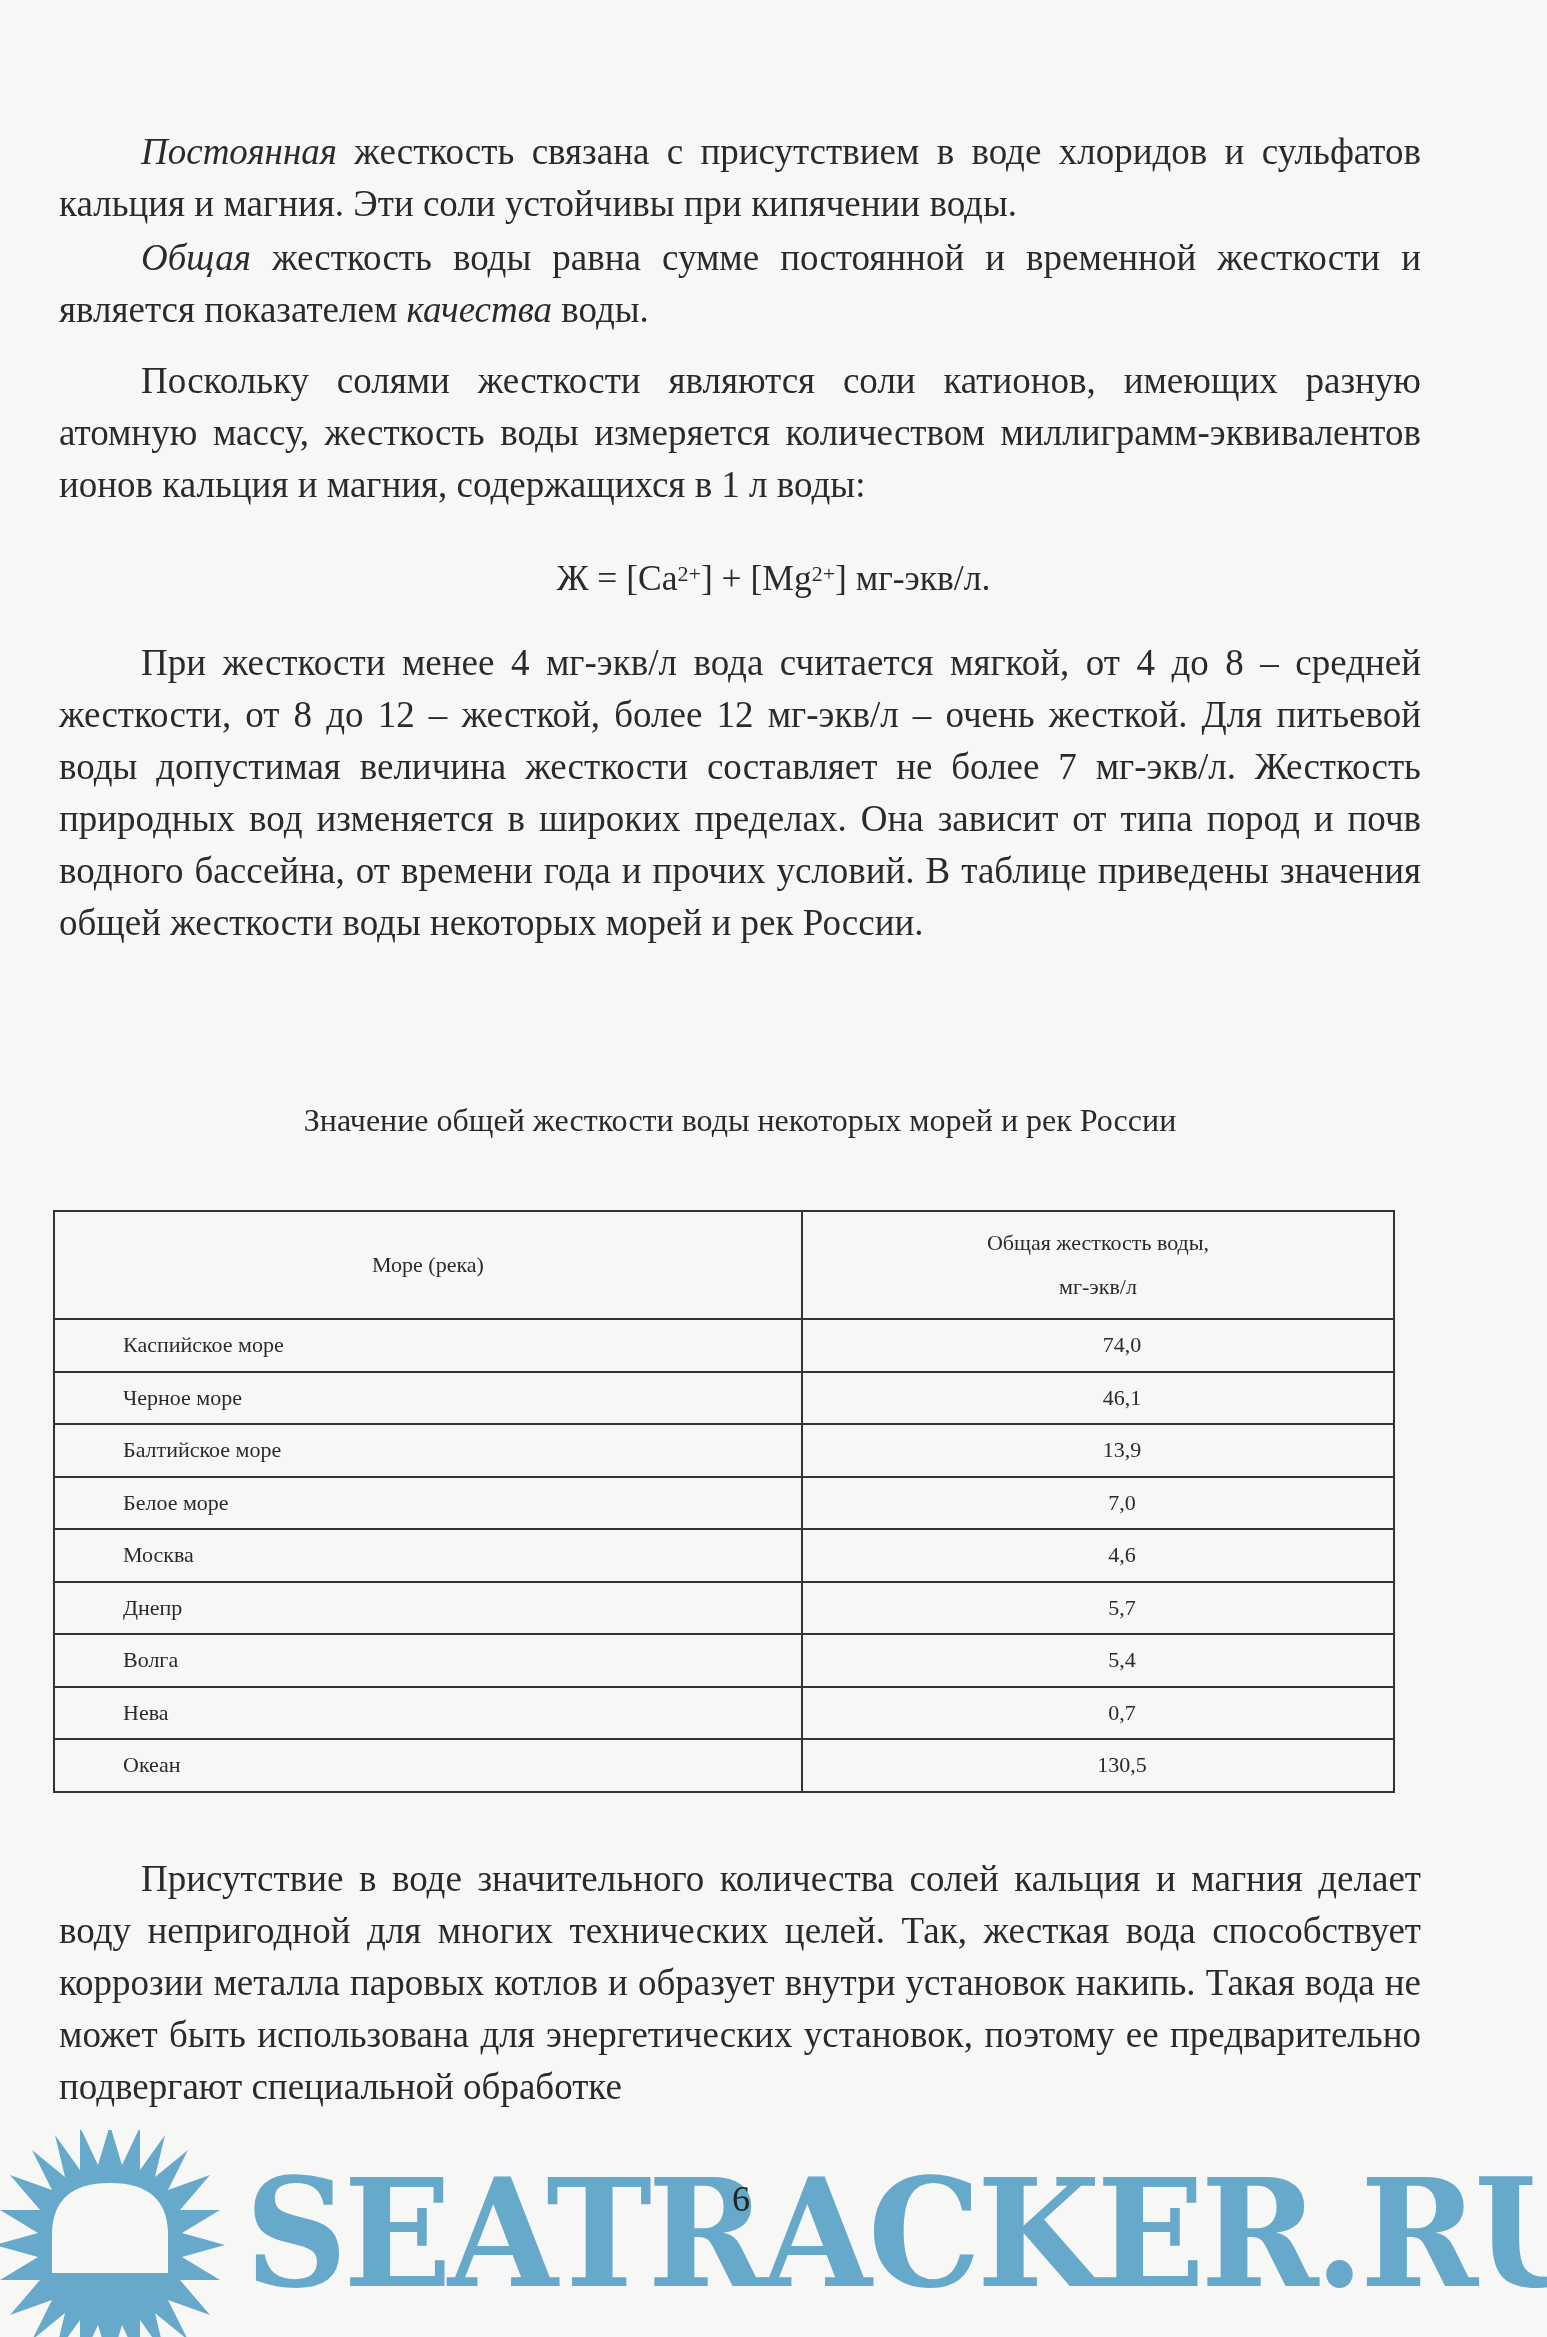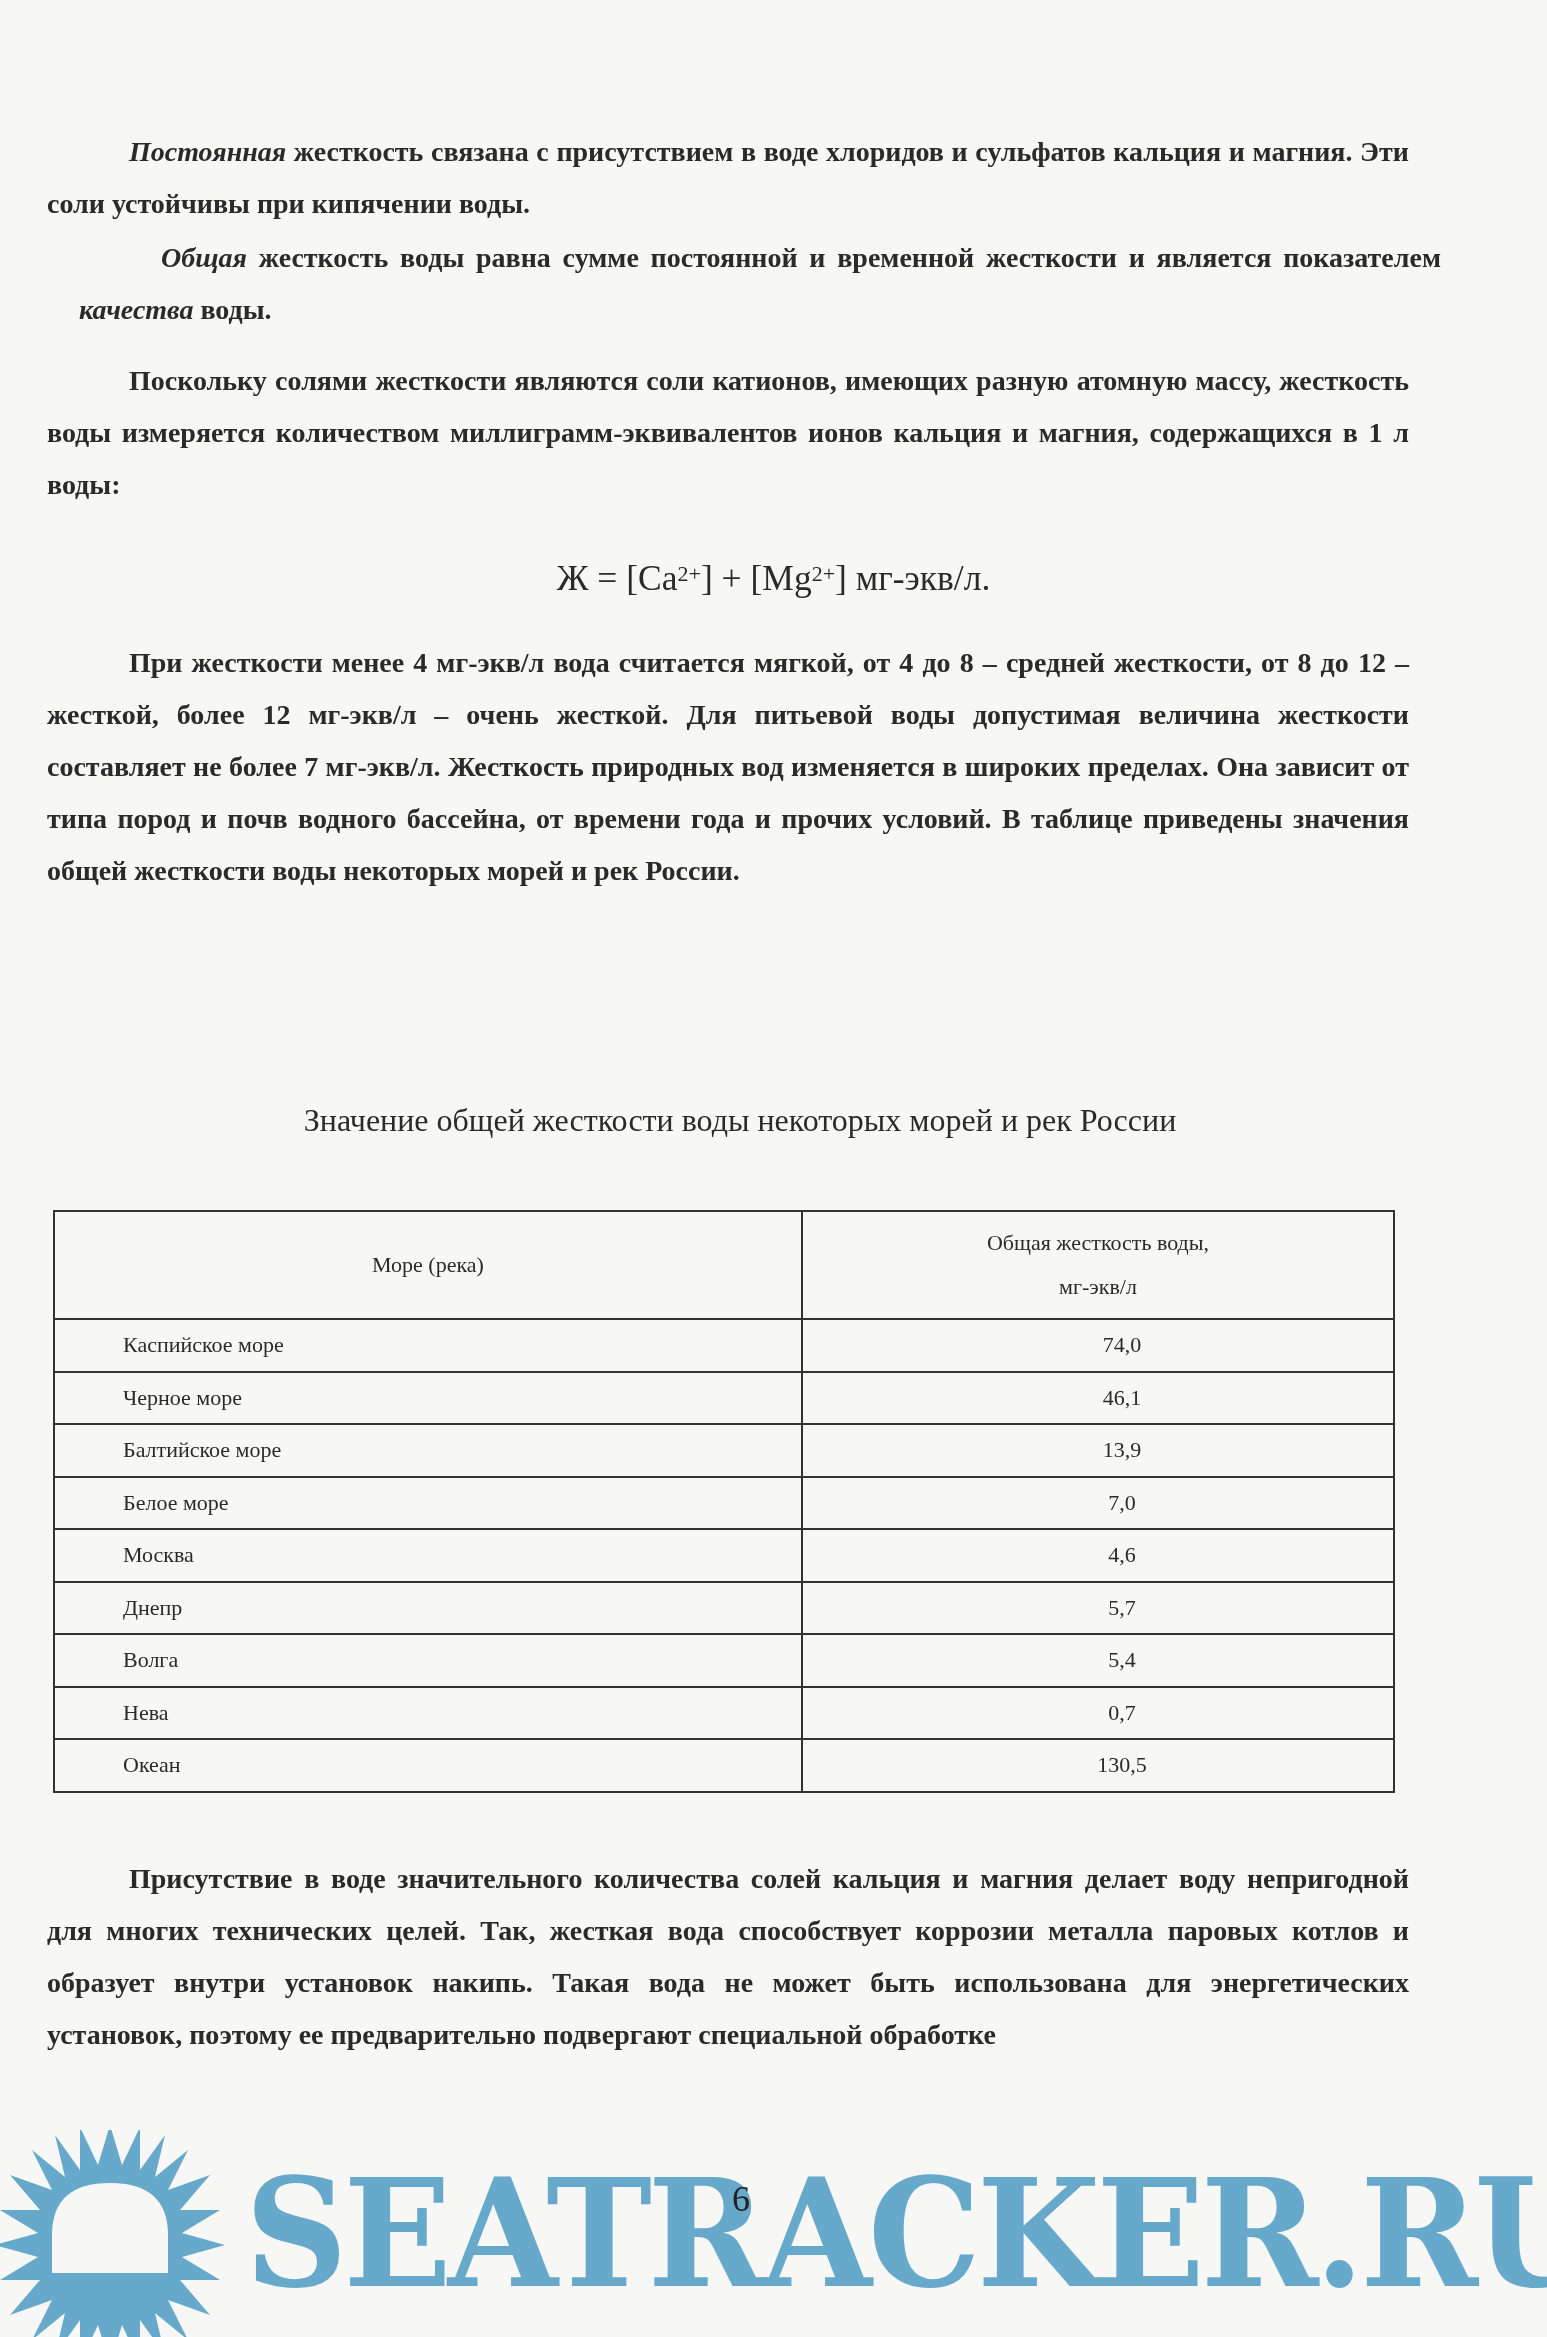--- a/index.html
+++ b/index.html
@@ -4,24 +4,23 @@
 <style>
   html, body { margin: 0; padding: 0; }
   body {
     width: 1547px; height: 2337px; position: relative; overflow: hidden;
     background: #f7f7f5;
     font-family: "Liberation Serif", "DejaVu Serif", serif;
     color: #2a2a2a;
   }
   .page { position: absolute; left: 0; top: 0; width: 1547px; height: 2337px; }
   .para {
-    position: absolute; left: 47px; width: 1362px;
-    font-size: 28px; line-height: 52px; text-align: justify;
+    position: absolute; left: 59px; width: 1362px;
+    font-size: 37px; line-height: 52px; text-align: justify;
     text-align-last: left;
-    font-weight: bold;
   }
   .para .ind { display: inline-block; width: 82px; }
   .para i { font-style: italic; }
   .formula {
     position: absolute; left: 0; width: 1547px; top: 552px;
     text-align: center; font-size: 35.5px; line-height: 52px;
   }
   .formula sup { font-size: 22px; position: relative; top: -4px; vertical-align: top; }
   .caption {
     position: absolute; left: 0; width: 1480px; top: 1094px;
@@ -50,21 +49,21 @@
     position: absolute; left: 732px; top: 2178px; font-size: 36px; color: #222;
   }
 </style>
 </head>
 <body>
 
 <div class="page">
 
   <div class="para" style="top:126px;"><span class="ind"></span><i>Постоянная</i><span> жесткость связана с присутствием в воде хлоридов и сульфатов кальция и магния. Эти соли устойчивы при кипячении воды.</span></div>
 
-  <div class="para" style="top:232px;margin-left:32px;"><span class="ind"></span><i>Общая</i><span> жесткость воды равна сумме постоянной и временной жесткости и является показателем </span><i>качества</i><span> воды.</span></div>
+  <div class="para" style="top:232px;"><span class="ind"></span><i>Общая</i><span> жесткость воды равна сумме постоянной и временной жесткости и является показателем </span><i>качества</i><span> воды.</span></div>
 
   <div class="para" style="top:355px;"><span class="ind"></span><span>Поскольку солями жесткости являются соли катионов, имеющих разную атомную массу, жесткость воды измеряется количеством миллиграмм-эквивалентов ионов кальция и магния, содержащихся в 1 л воды:</span></div>
 
   <div class="formula"><span>Ж = [Ca</span><sup>2+</sup><span>] + [Mg</span><sup>2+</sup><span>] мг-экв/л.</span></div>
 
   <div class="para" style="top:637px;"><span class="ind"></span><span>При жесткости менее 4 мг-экв/л вода считается мягкой, от 4 до 8 – средней жесткости, от 8 до 12 – жесткой, более 12 мг-экв/л – очень жесткой. Для питьевой воды допустимая величина жесткости составляет не более 7 мг-экв/л. Жесткость природных вод изменяется в широких пределах. Она зависит от типа пород и почв водного бассейна, от времени года и прочих условий. В таблице приведены значения общей жесткости воды некоторых морей и рек России.</span></div>
 
   <div class="caption">Значение общей жесткости воды некоторых морей и рек России</div>
 
   <table class="data">

